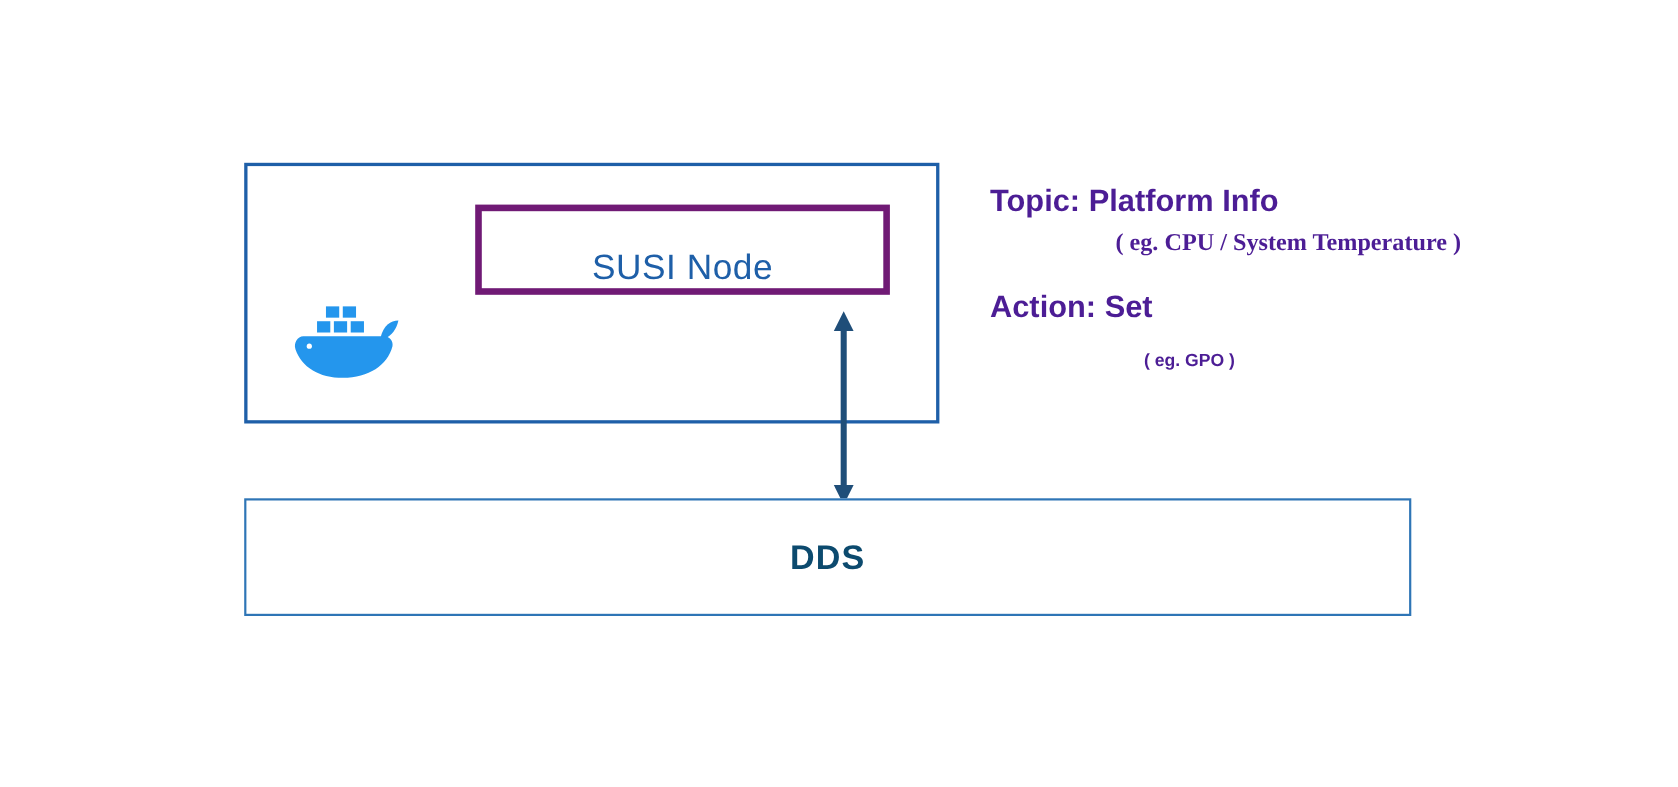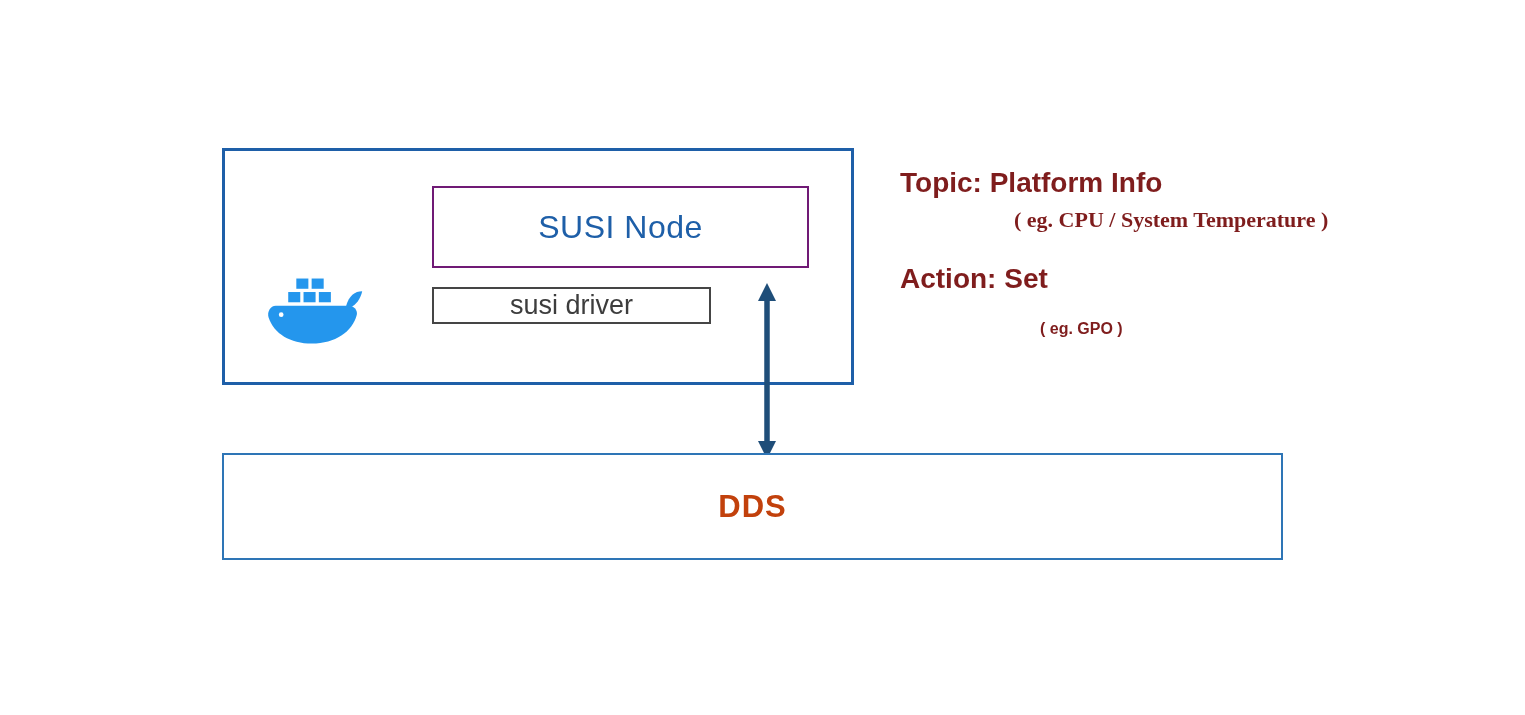--- a/index.html
+++ b/index.html
@@ -20,23 +20,23 @@
     left: 222px; top: 148px;
     width: 632px; height: 237px;
     border: 3px solid #1E5FA8;
     background: #ffffff;
   }
 
   
   .susi-node-box {
     left: 432px; top: 186px;
     width: 377px; height: 82px;
-    border: 2px solid #701a75;
+    border: 6px solid #701a75;
     background: #ffffff;
-    display: flex; align-items: center; justify-content: center;
+    display: flex; align-items: flex-end; justify-content: center;
   }
   .susi-node-label {
     font-size: 32px;
     color: #1E5FA8;
     letter-spacing: 0.5px;
   }
 
   
   .susi-driver-box {
     left: 432px; top: 287px;
@@ -67,27 +67,27 @@
   .dds-box {
     left: 222px; top: 453px;
     width: 1061px; height: 107px;
     border: 2px solid #2E75B6;
     background: #ffffff;
     display: flex; align-items: center; justify-content: center;
   }
   .dds-label {
     font-size: 31px;
     font-weight: bold;
-    color: #c2410c;
+    color: #0c4a6e;
     letter-spacing: 1px;
   }
 
   
   .ann {
-    color: #7f1d1d;
+    color: #4c1d95;
     font-weight: bold;
     white-space: nowrap;
   }
   .topic-title   { left: 900px;  top: 167px; font-size: 28px; }
   .topic-example { left: 1014px; top: 207px; font-size: 22px; font-family: Liberation Serif, serif; }
   .action-title  { left: 900px;  top: 263px; font-size: 28px; }
   .action-example{ left: 1040px; top: 320px; font-size: 16px; }
 </style>
 </head>
 <body>
@@ -110,23 +110,20 @@
       <rect x="25" y="23" width="15" height="13"></rect>
       <rect x="42" y="23" width="15" height="13"></rect>
       <rect x="59" y="23" width="15" height="13"></rect>
     </g>
   </svg>
 
   <div class="abs susi-node-box">
     <span class="susi-node-label">SUSI Node</span>
   </div>
 
-  <div class="abs susi-driver-box">
-    <span class="susi-driver-label">susi driver</span>
-  </div>
 
   <svg class="abs arrow-svg" width="28" height="178" viewBox="0 0 28 178" aria-hidden="true">
     <line x1="14" y1="14" x2="14" y2="164" stroke="#1F4E79" stroke-width="5.5"></line>
     <polygon points="14,1 5,19 23,19" fill="#1F4E79"></polygon>
     <polygon points="14,177 5,159 23,159" fill="#1F4E79"></polygon>
   </svg>
 
   <div class="abs dds-box">
     <span class="dds-label">DDS</span>
   </div>

